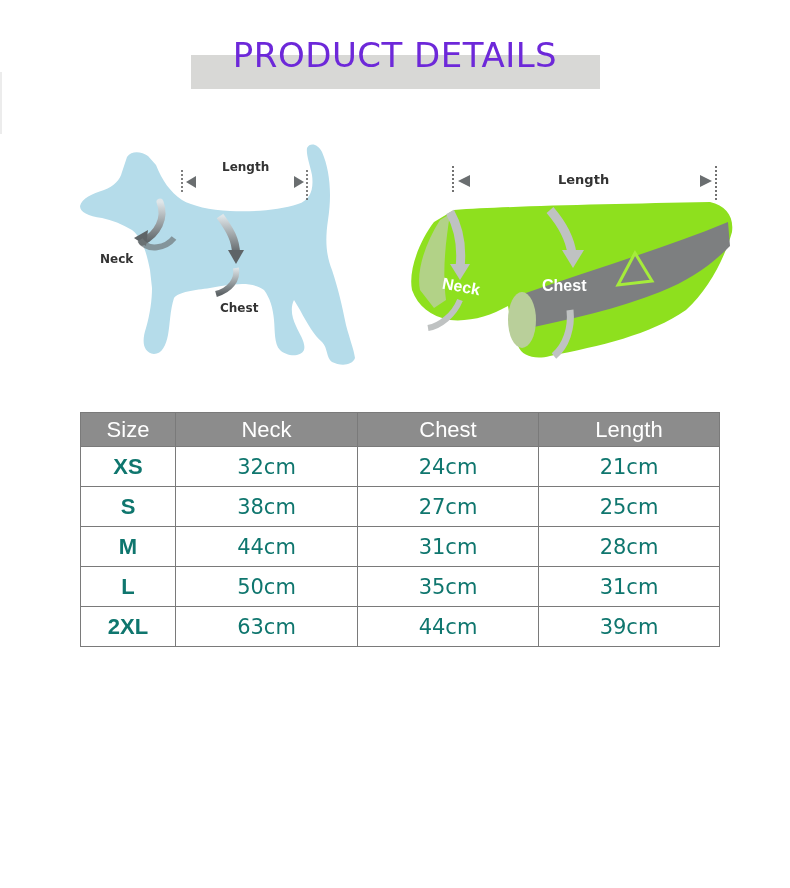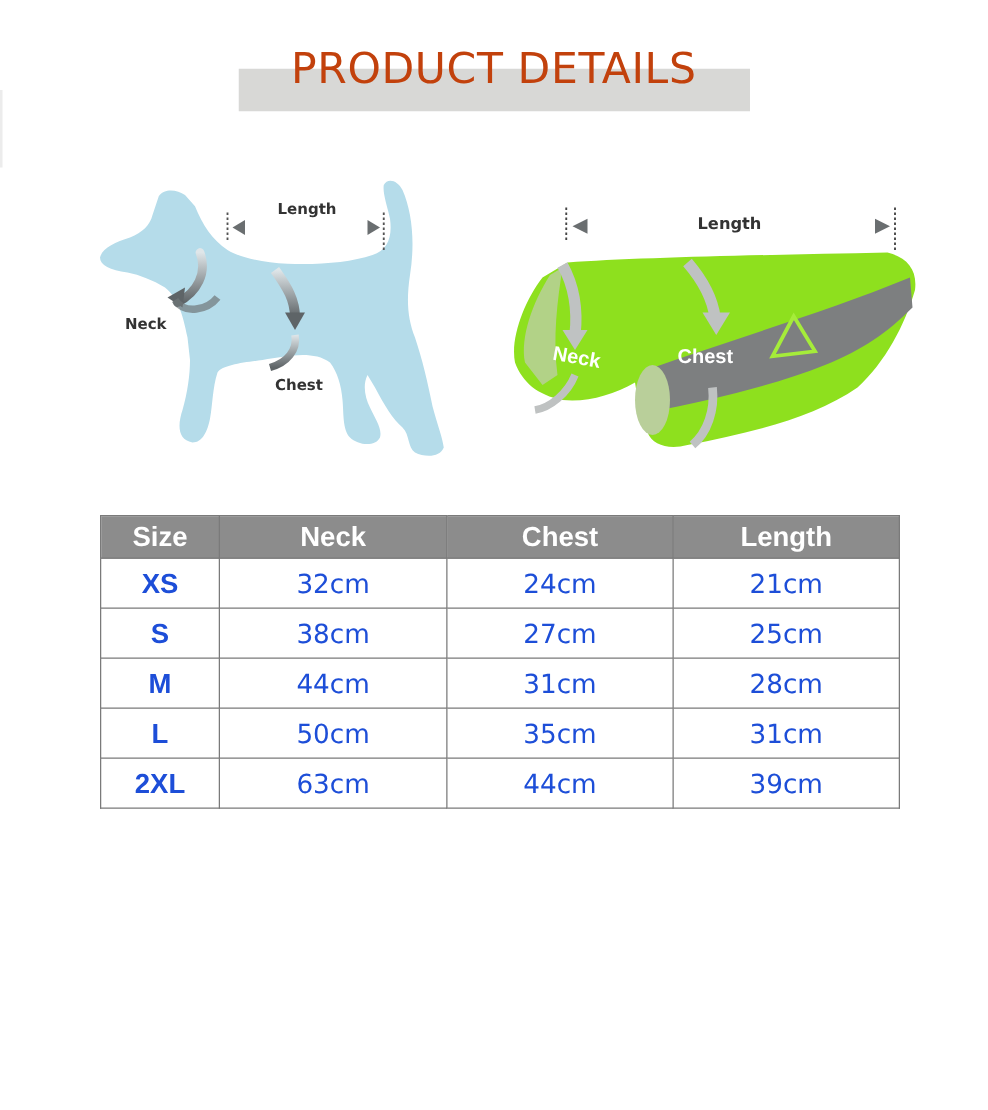--- a/index.html
+++ b/index.html
@@ -1,27 +1,27 @@
 <!DOCTYPE html>
 <html><head>
 <meta charset="utf-8">
 <style>
   html, body { margin:0; padding:0; background:#ffffff; }
   body { width:790px; height:888px; position:relative; overflow:hidden; font-family:"Liberation Sans", sans-serif; }
   .title-bar { position:absolute; left:191px; top:55px; width:409px; height:34px; background:#d8d8d6; }
-  .title { position:absolute; left:0; top:33px; width:790px; text-align:center; font-family:"DejaVu Sans", sans-serif; font-size:34px; letter-spacing:0.5px; color:#c2410c; line-height:44px; }
+  .title { position:absolute; left:0; top:33px; width:790px; text-align:center; font-family:"DejaVu Sans", sans-serif; font-size:34px; letter-spacing:0.5px; color:#6d28d9; line-height:44px; }
   .left-edge { position:absolute; left:0; top:72px; width:2px; height:62px; background:#ececec; }
   .illus { position:absolute; }
   .dog-illus { left:70px; top:130px; width:300px; height:250px; }
   .vest-illus { left:390px; top:150px; width:350px; height:220px; }
   .lbl { position:absolute; font-family:"DejaVu Sans", sans-serif; font-weight:bold; color:#333; font-size:12px; }
   table.size-table { position:absolute; left:80px; top:412px; width:639px; border-collapse:collapse; table-layout:fixed; }
   .size-table th, .size-table td { border:1.5px solid #7a7a7a; text-align:center; padding:0; }
-  .size-table th { background:#8c8c8c; color:#ffffff; font-family:"Liberation Sans", sans-serif; font-weight:bold; font-size:22px; height:33px; }
-  .size-table td { font-family:"DejaVu Sans", sans-serif; font-size:21px; color:#1d4ed8; }
+  .size-table th { background:#8c8c8c; color:#ffffff; font-family:"Liberation Sans", sans-serif; font-weight:normal; font-size:22px; height:33px; }
+  .size-table td { font-family:"DejaVu Sans", sans-serif; font-size:21px; color:#0f766e; }
   .size-table td.size { font-family:"Liberation Sans", sans-serif; font-weight:bold; font-size:22px; }
   .size-table tr.r { height:40px; }
   .size-table tr.r-short { height:35px; }
 </style>
 </head>
 <body>
 
 <div class="left-edge"></div>
 <div class="title-bar"></div>
 <div class="title">PRODUCT DETAILS</div>

